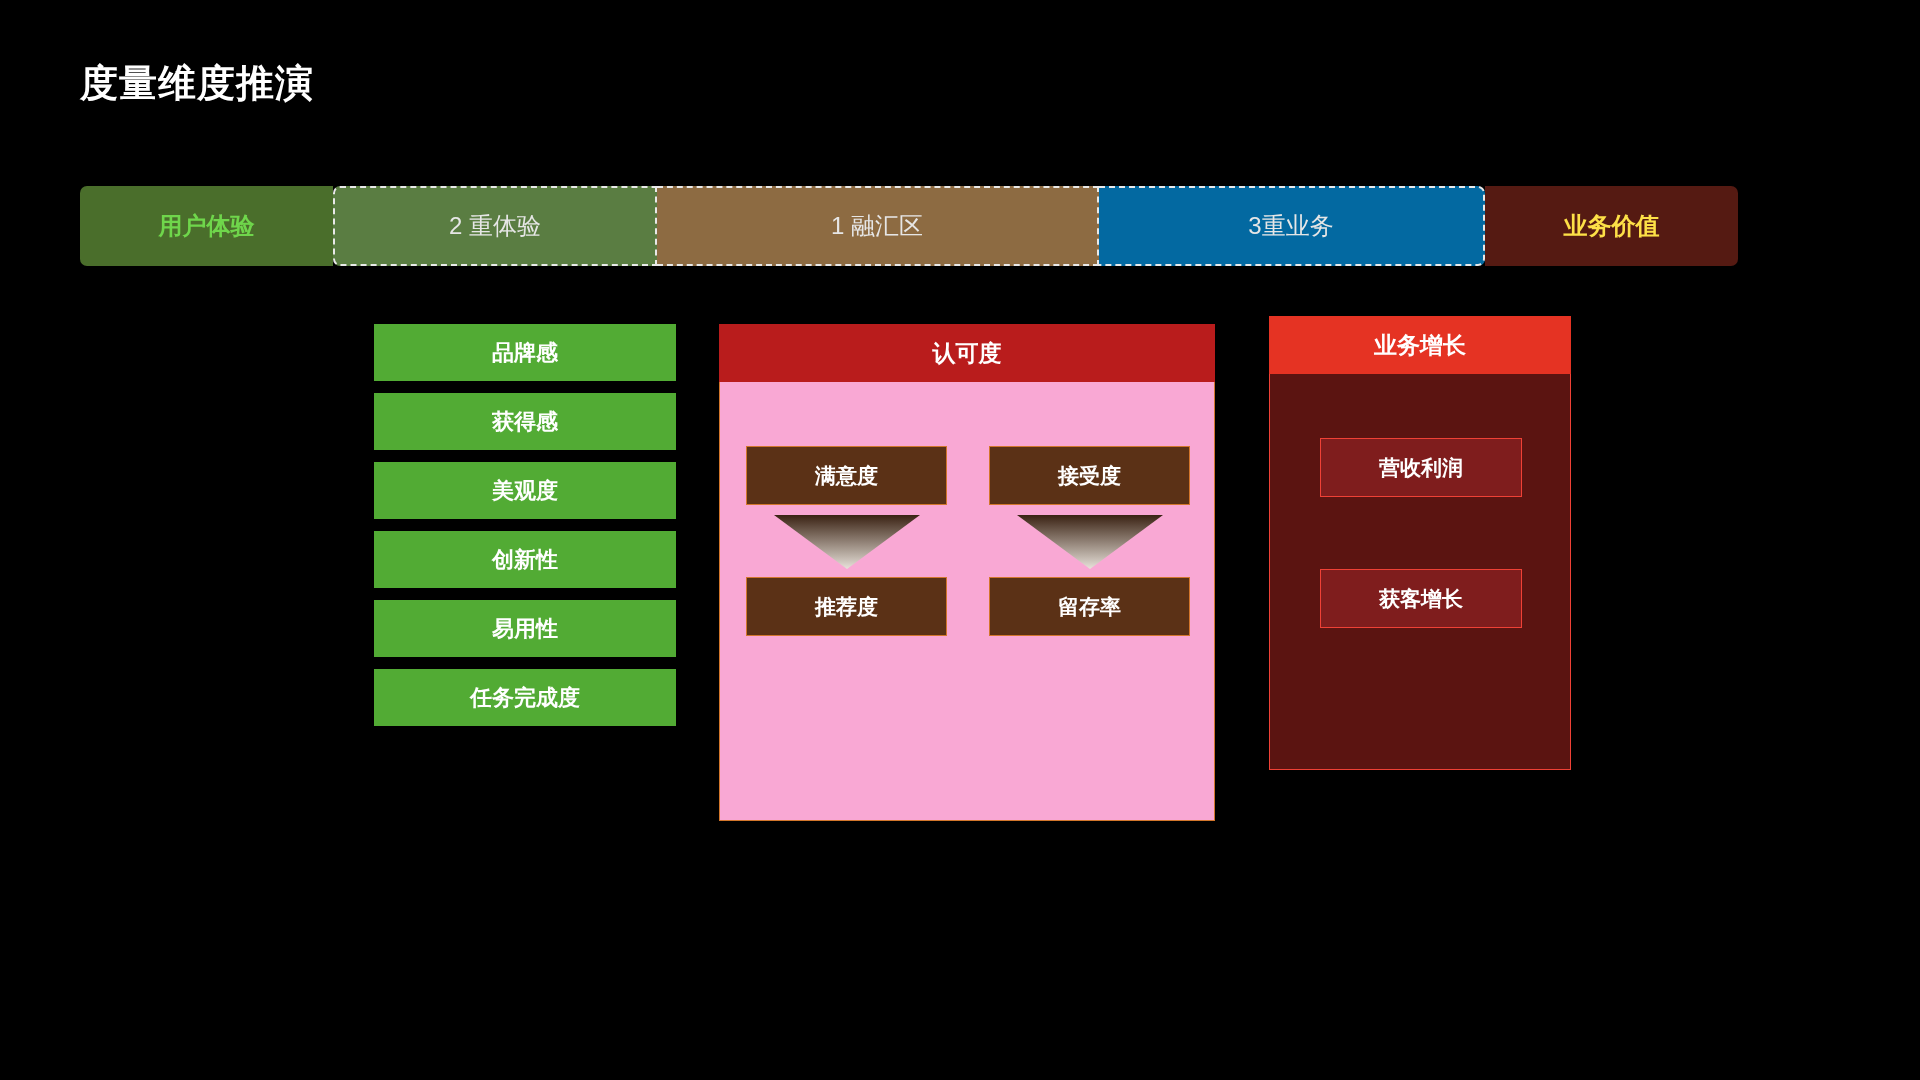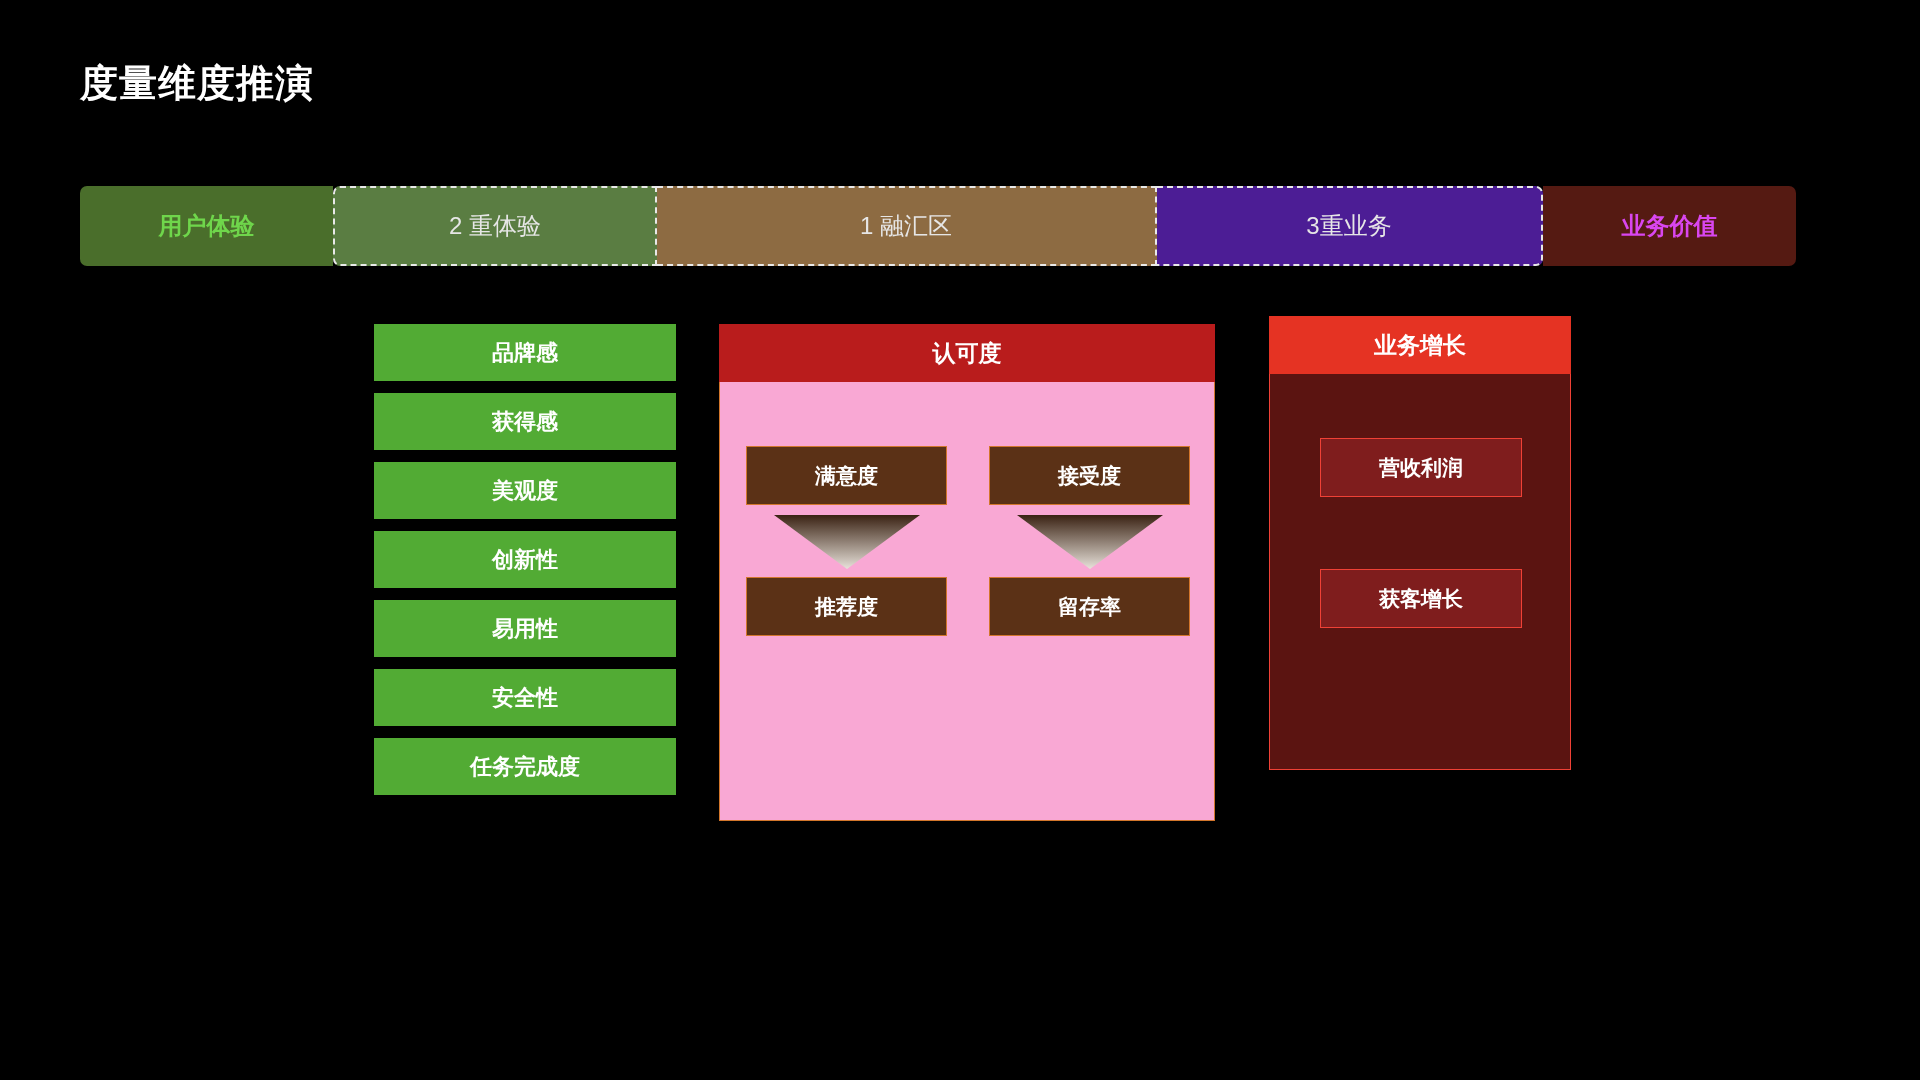--- a/index.html
+++ b/index.html
@@ -42,31 +42,31 @@
   .seg-label { white-space: nowrap; }
   .seg-ux {
     width: 253px;
     background: #4a6e2b;
     color: #6fd64b;
     border-radius: 7px 0 0 7px;
   }
   .seg-biz {
     width: 253px;
     background: #551a12;
-    color: #d946ef;
+    color: #fde047;
     border-radius: 0 7px 7px 0;
   }
   .seg-dash {
     font-weight: normal;
     color: #e6e6e6;
     border: 2px dashed #e9e9e9;
   }
   .seg-d1 { width: 324px; background: #5a7d42; border-radius: 7px 0 0 7px; }
-  .seg-d2 { width: 500px; background: #8d6b42; border-left: none; }
-  .seg-d3 { width: 386px; background: #4c1d95; border-left: none; border-radius: 0 7px 7px 0; }
+  .seg-d2 { width: 442px; background: #8d6b42; border-left: none; }
+  .seg-d3 { width: 386px; background: #0369a1; border-left: none; border-radius: 0 7px 7px 0; }
 
   
   .col-green {
     position: absolute;
     left: 374px; top: 324px;
     width: 302px;
     display: flex;
     flex-direction: column;
     gap: 12px;
   }
@@ -191,21 +191,20 @@
       <span class="seg-label">业务价值</span>
     </div>
   </div>
 
   <div class="col-green">
     <div class="green-chip">品牌感</div>
     <div class="green-chip">获得感</div>
     <div class="green-chip">美观度</div>
     <div class="green-chip">创新性</div>
     <div class="green-chip">易用性</div>
-    <div class="green-chip">安全性</div>
     <div class="green-chip">任务完成度</div>
   </div>
 
   <div class="panel panel-mid">
     <div class="panel-head">
       <span>认可度</span>
     </div>
     <div class="panel-body">
       <div class="mid-grid">
         <div class="sub-box sub-brown">满意度</div>

